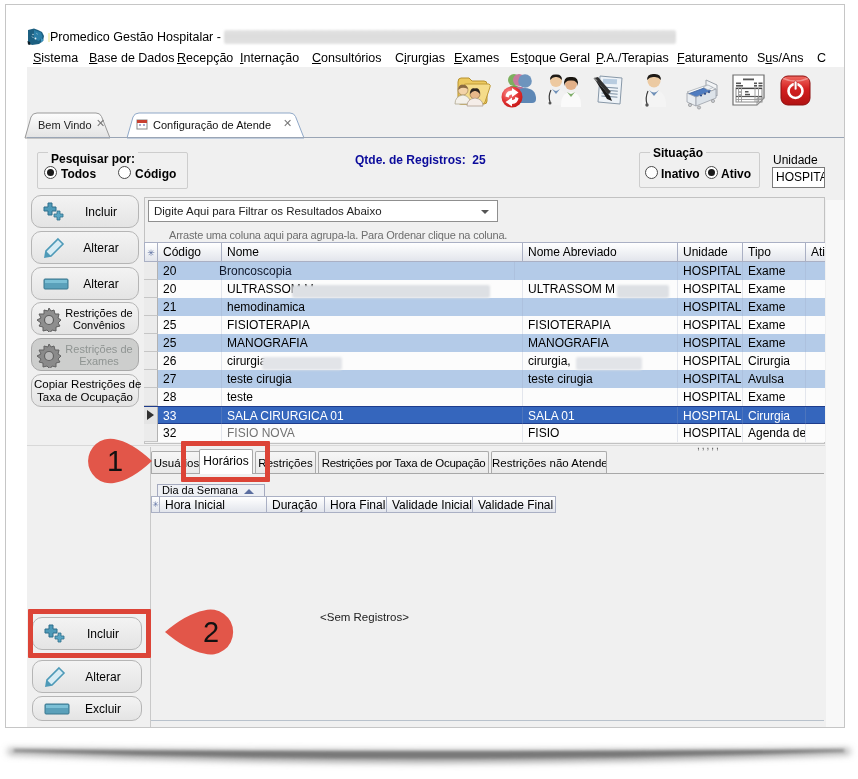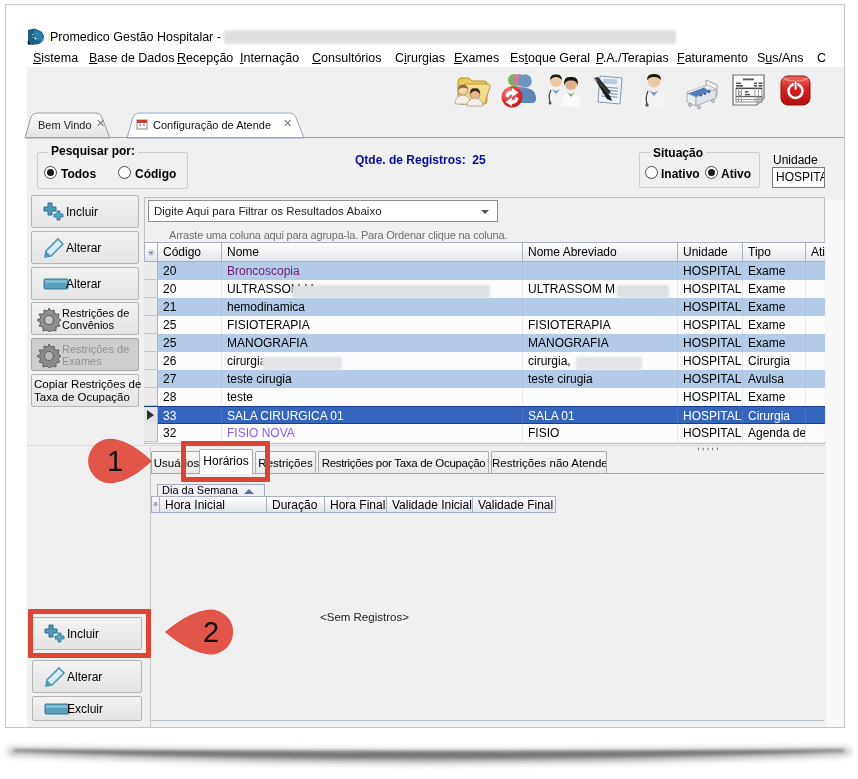--- a/index.html
+++ b/index.html
@@ -1,17 +1,17 @@
 <!DOCTYPE html>
 <html><head><meta charset="utf-8"><style>
 *{margin:0;padding:0;box-sizing:border-box}
 html,body{width:858px;height:779px;background:#fff;font-family:"Liberation Sans",sans-serif;overflow:hidden}
 #p{position:relative;width:858px;height:779px;background:#fff}
 .a{position:absolute}
-.btn{position:absolute;left:31px;width:108px;height:33px;background:linear-gradient(#f3f3f3,#e4e4e4);border:1px solid #b5b5b5;border-radius:2px;font-size:12px;color:#000;text-align:left}
+.btn{position:absolute;left:31px;width:108px;height:33px;background:linear-gradient(#f3f3f3,#e4e4e4);border:1px solid #b5b5b5;border-radius:10px;font-size:12px;color:#000;text-align:center}
 .btn .lbl{position:absolute;left:34px;right:2px;top:50%;transform:translateY(-50%);line-height:12px}
 .btn svg{position:absolute;left:11px;top:50%;transform:translateY(-50%)}
 .gb{position:absolute;border:1px solid #cdcdcd;border-radius:2px}
 .gbl{position:absolute;background:#f0f0f0;font-weight:bold;font-size:12px;padding:0 3px;white-space:nowrap}
 .rad{position:absolute;width:13px;height:13px;border-radius:50%;background:#fff;border:1px solid #4a4a4a}
 .rad.on::after{content:"";position:absolute;left:2px;top:2px;width:7px;height:7px;border-radius:50%;background:#1a1a1a}
 .radl{position:absolute;font-weight:bold;font-size:12px;white-space:nowrap}
 .hc{position:absolute;top:242px;height:20px;background:linear-gradient(#ffffff,#e2e5ec);border-top:1px solid #aab0c4;border-bottom:1px solid #aab0c4;border-right:1px solid #aab0c4;font-size:12px;line-height:19px;padding-left:5px;overflow:hidden;white-space:nowrap}
 .row{position:absolute;left:144px;width:681px;height:18px}
 .cell{position:absolute;top:0;height:18px;font-size:12px;line-height:18px;padding-left:5px;overflow:hidden;white-space:nowrap;border-right:1px solid rgba(150,165,190,0.25)}
@@ -199,21 +199,21 @@
       <rect x="1" y="2" width="10" height="9" fill="#fff" stroke="#888" stroke-width="1"></rect>
       <rect x="1" y="2" width="10" height="3" fill="#c84030"></rect>
       <rect x="3" y="6" width="2" height="2" fill="#aac"></rect>
       <rect x="7" y="6" width="2" height="2" fill="#aac"></rect>
     </svg>
 <div class="a" style="left:153px;top:119px;font-size:11px;color:#111">Configuração de Atende</div>
 <div class="a" style="left:283px;top:117px;font-size:11px;color:#777">✕</div>
 <div class="a" style="left:27px;top:137px;width:817px;height:1px;background:#9aa5b5"></div>
 
 <div class="gb" style="left:37px;top:152px;width:151px;height:37px"></div>
-<div class="gbl" style="left:48px;top:144px">Pesquisar por:</div>
+<div class="gbl" style="left:48px;top:152px">Pesquisar por:</div>
 <div class="rad on" style="left:44px;top:166px"></div>
 <div class="radl" style="left:61px;top:167px">Todos</div>
 <div class="rad" style="left:118px;top:166px"></div>
 <div class="radl" style="left:135px;top:167px">Código</div>
 <div class="a" style="left:355px;top:153px;font-size:12px;font-weight:bold;color:#0b0b9b">Qtde. de Registros:&nbsp; 25</div>
 <div class="gb" style="left:639px;top:152px;width:121px;height:36px"></div>
 <div class="gbl" style="left:650px;top:146px">Situação</div>
 <div class="rad" style="left:645px;top:166px"></div>
 <div class="radl" style="left:661px;top:167px">Inativo</div>
 <div class="rad on" style="left:705px;top:166px"></div>
@@ -269,21 +269,21 @@
 <div class="hc" style="left:158px;width:64px">Código</div>
 <div class="hc" style="left:222px;width:301px">Nome</div>
 <div class="hc" style="left:523px;width:155px">Nome Abreviado</div>
 <div class="hc" style="left:678px;width:65px">Unidade</div>
 <div class="hc" style="left:743px;width:63px">Tipo</div>
 <div class="hc" style="left:806px;width:19px;border-right:none">Ati</div>
 
 <div class="row" style="top:262px;background:#b4cbe8;">
       <div class="sel"></div>
       <div class="cell" style="left:14px;width:64px;color:#000">20</div>
-      <div class="cell" style="left:78px;width:301px;color:#701a75">Broncoscopia</div>
+      <div class="cell" style="left:70px;width:301px;color:#0f172a">Broncoscopia</div>
       <div class="cell" style="left:379px;width:155px;color:#000"></div>
       <div class="cell" style="left:534px;width:65px;color:#000">HOSPITAL</div>
       <div class="cell" style="left:599px;width:63px;color:#000">Exame</div>
       <div class="cell" style="left:662px;width:19px;color:#000;border-right:none"></div>
     </div>
 <div class="row" style="top:280px;background:#fcfcfc;">
       <div class="sel"></div>
       <div class="cell" style="left:14px;width:64px;color:#000">20</div>
       <div class="cell" style="left:78px;width:301px;color:#000">ULTRASSOM M</div>
       <div class="cell" style="left:379px;width:155px;color:#000">ULTRASSOM M</div>
@@ -352,21 +352,21 @@
       <div class="cell" style="left:14px;width:64px;color:#fff">33</div>
       <div class="cell" style="left:78px;width:301px;color:#fff">SALA CIRURGICA 01</div>
       <div class="cell" style="left:379px;width:155px;color:#fff">SALA 01</div>
       <div class="cell" style="left:534px;width:65px;color:#fff">HOSPITAL</div>
       <div class="cell" style="left:599px;width:63px;color:#fff">Cirurgia</div>
       <div class="cell" style="left:662px;width:19px;color:#fff;border-right:none"></div>
     </div>
 <div class="row" style="top:424px;background:#fcfcfc;">
       <div class="sel"></div>
       <div class="cell" style="left:14px;width:64px;color:#000">32</div>
-      <div class="cell" style="left:78px;width:301px;color:#8b5cf6">FISIO NOVA</div>
+      <div class="cell" style="left:78px;width:301px;color:#737373">FISIO NOVA</div>
       <div class="cell" style="left:379px;width:155px;color:#000">FISIO</div>
       <div class="cell" style="left:534px;width:65px;color:#000">HOSPITAL</div>
       <div class="cell" style="left:599px;width:63px;color:#000">Agenda de S</div>
       <div class="cell" style="left:662px;width:19px;color:#000;border-right:none"></div>
     </div>
 <div class="blur" style="left:292px;top:285px;width:198px;height:13px;background:#dde0e4"></div>
 <div class="blur" style="left:617px;top:285px;width:52px;height:13px;background:#dde0e4"></div>
 <div class="blur" style="left:262px;top:357px;width:80px;height:13px;background:#e2e4e8"></div>
 <div class="blur" style="left:576px;top:357px;width:66px;height:13px;background:#e2e4e8"></div>
 

